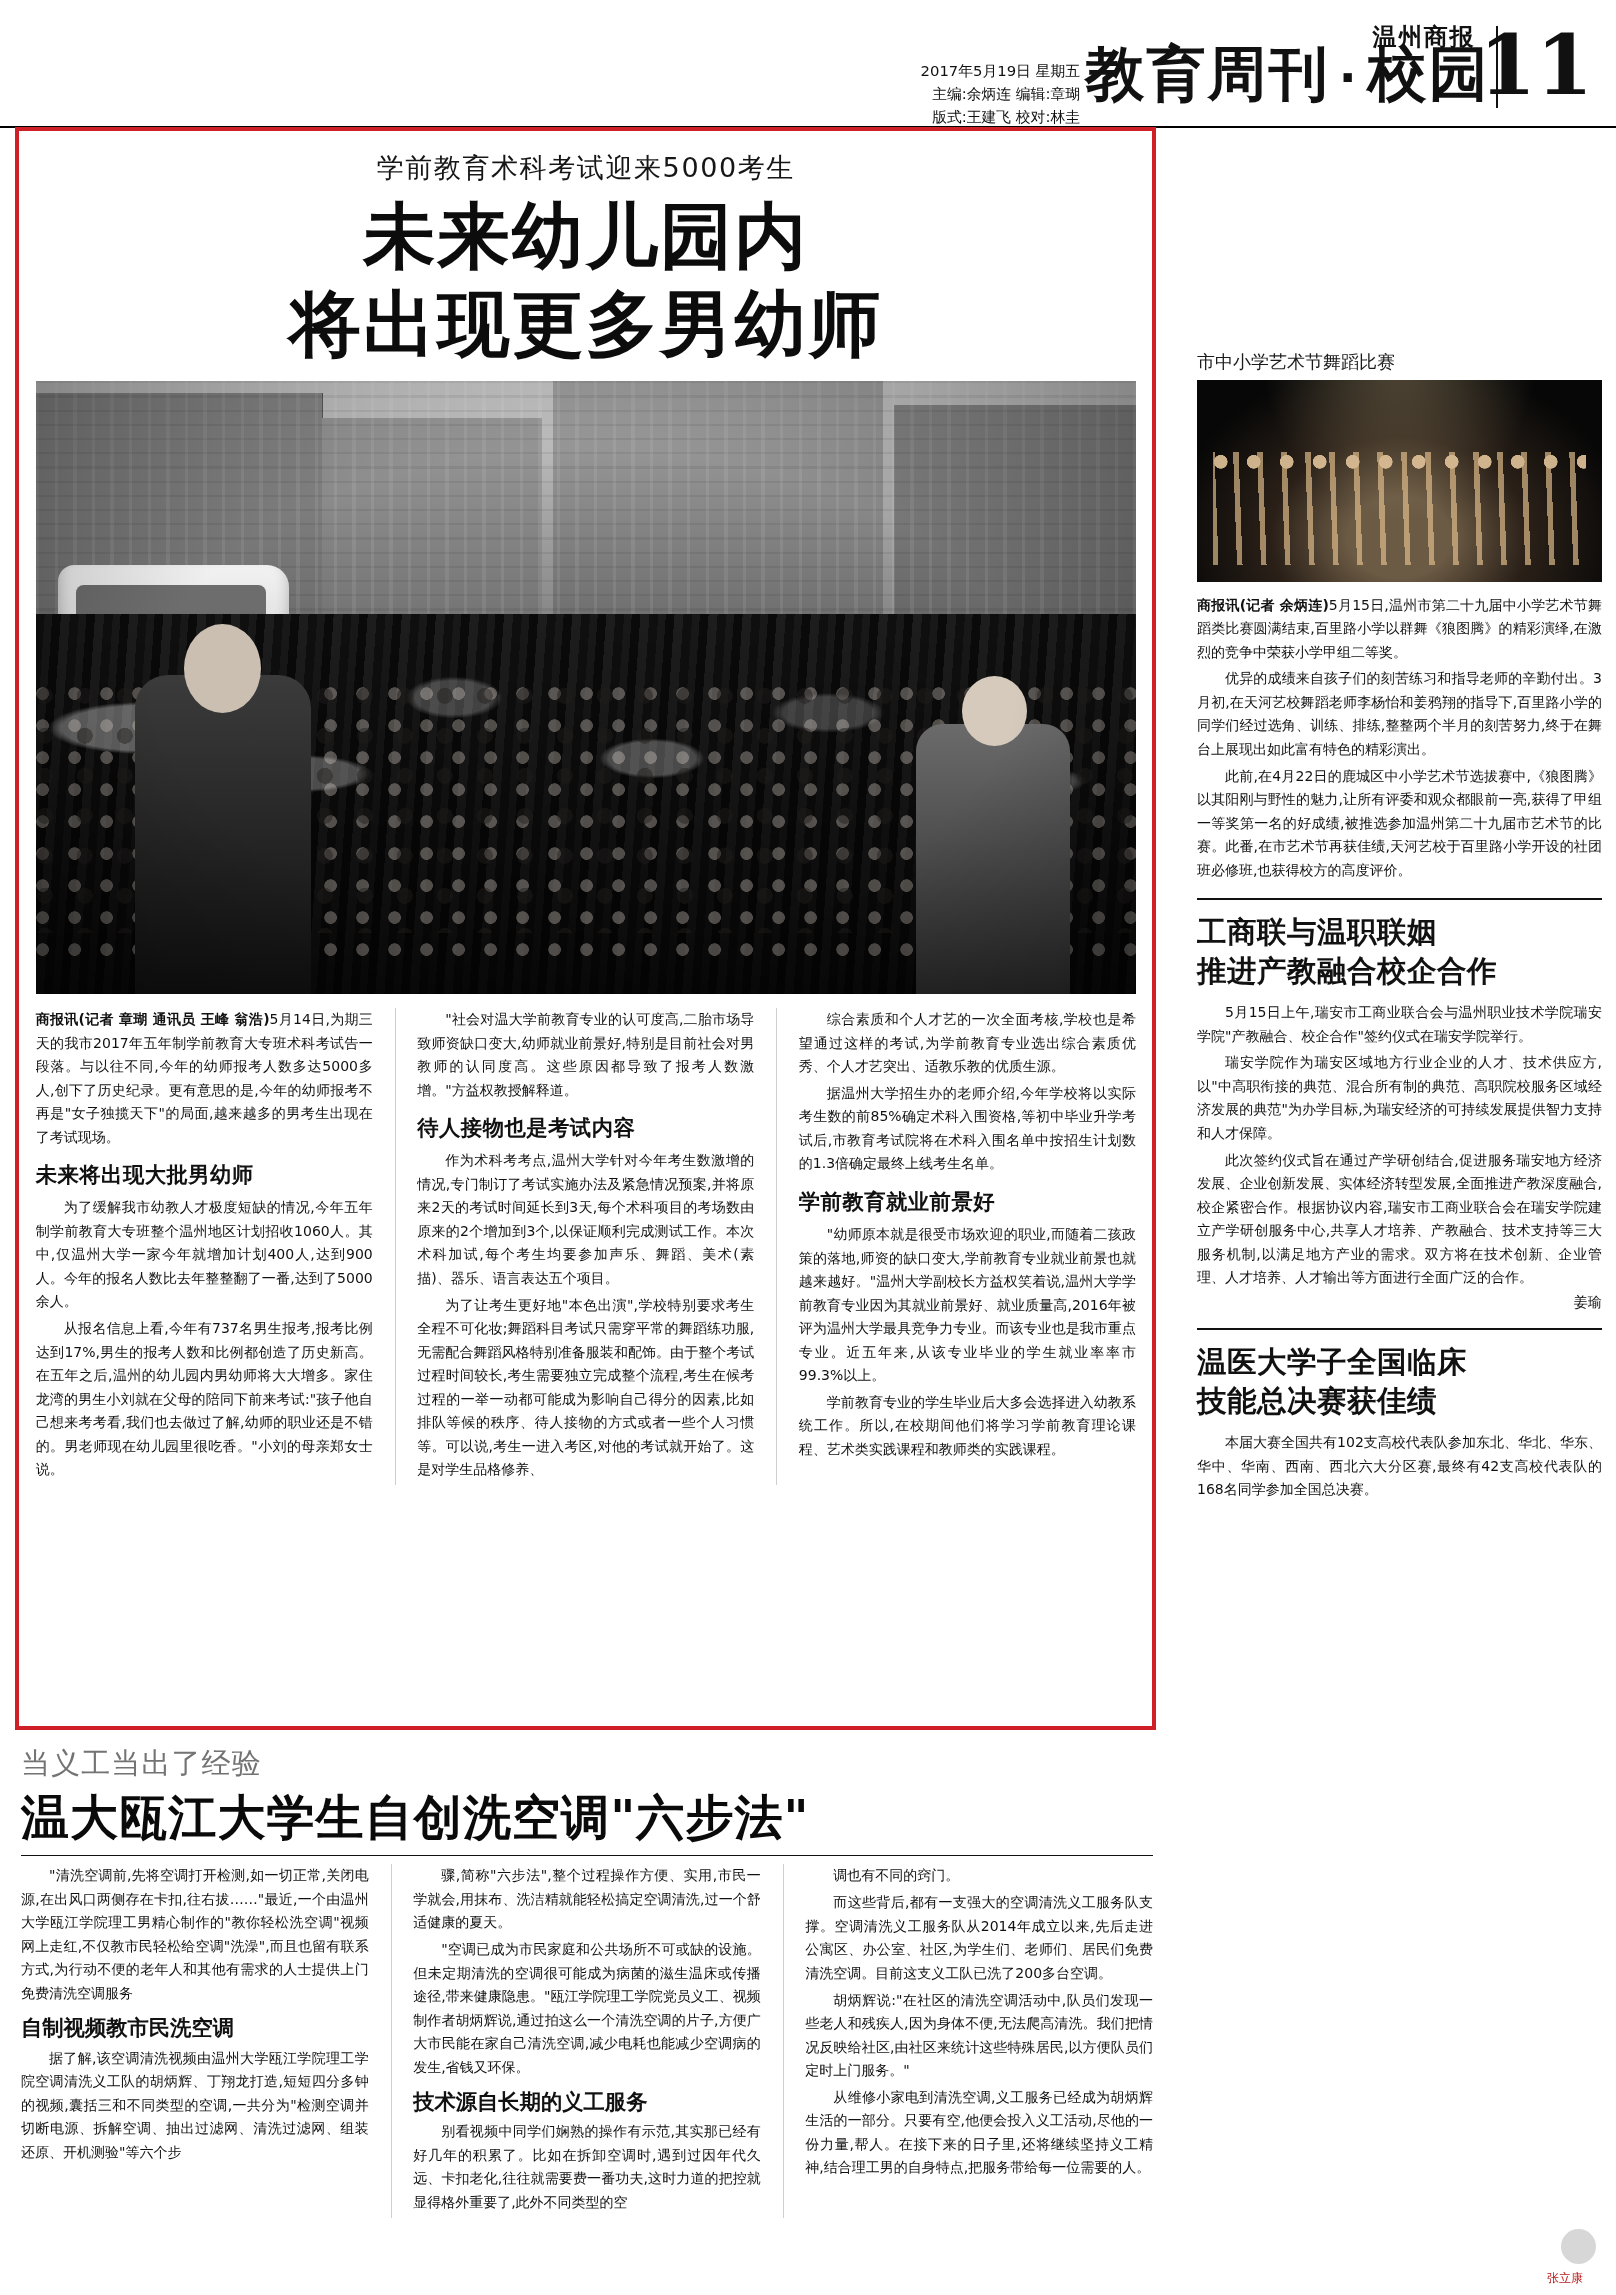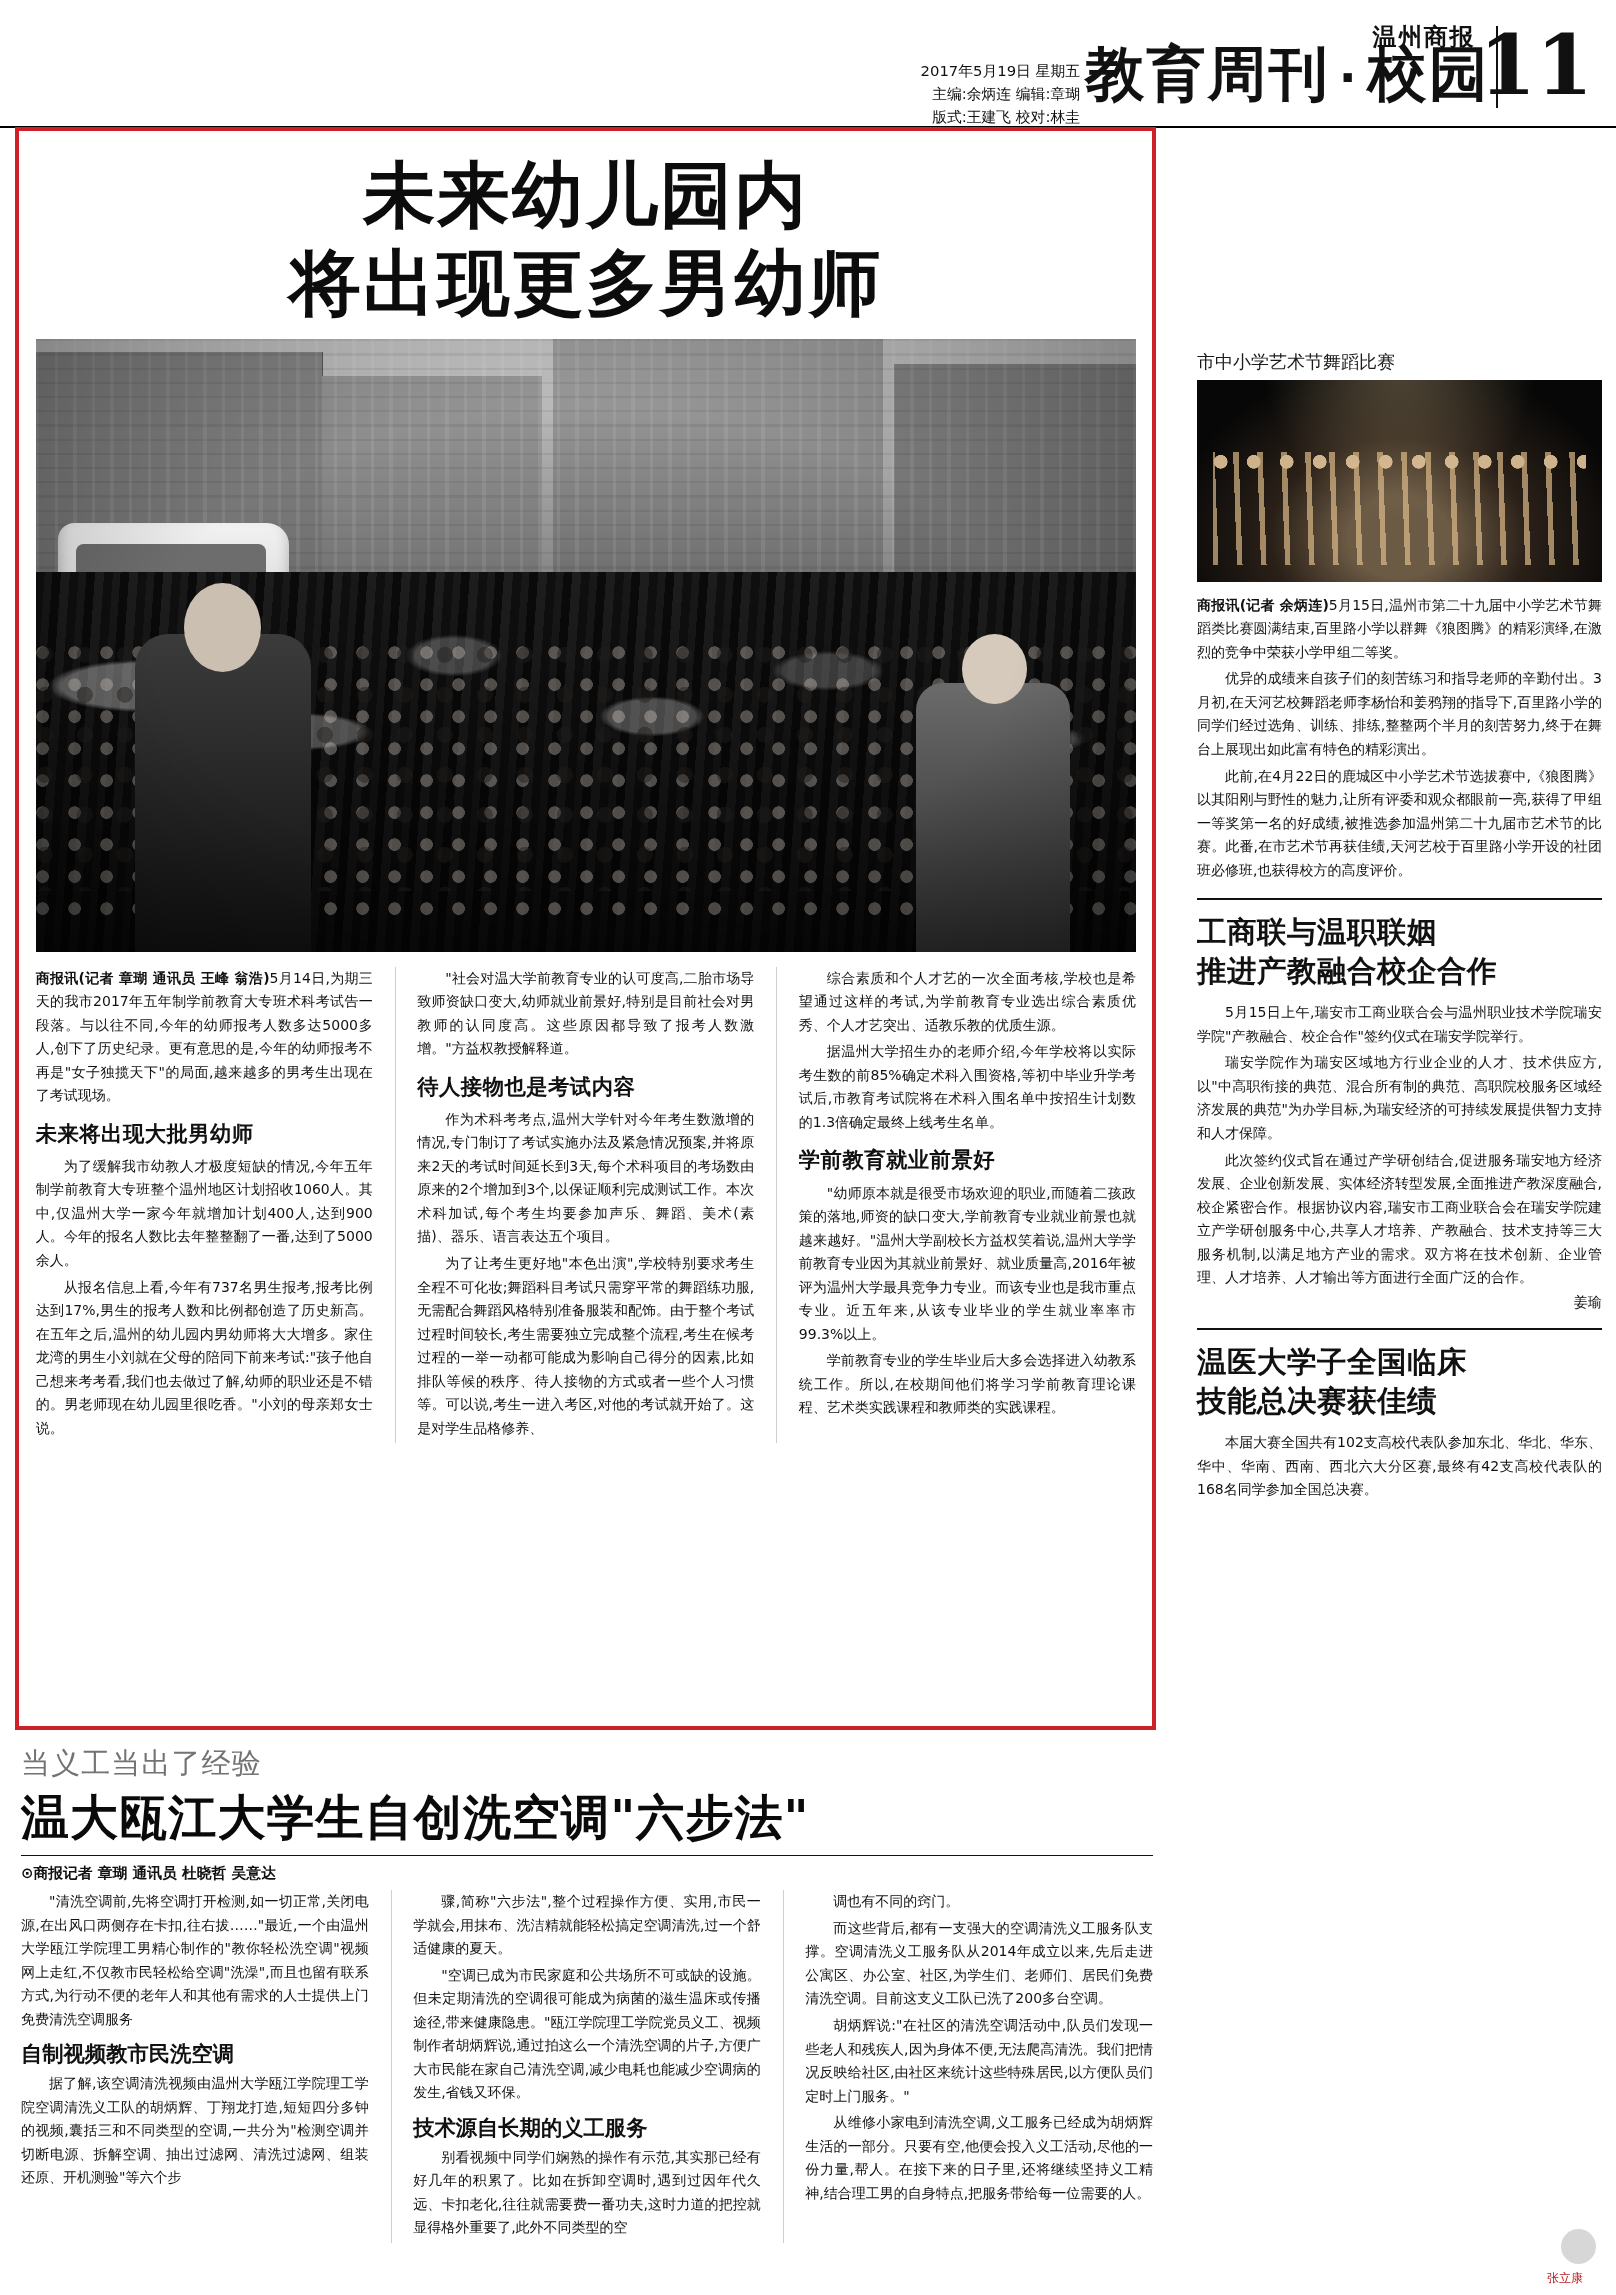--- a/index.html
+++ b/index.html
@@ -356,20 +356,21 @@
       <div>版式:王建飞 校对:林圭</div>
     </div>
     <div class="mh-brand">温州商报</div>
     <div class="mh-title">教育周刊·校园</div>
     <div class="mh-rule"></div>
     <div class="mh-pageno">11</div>
   </div>
 
   <div class="feature">
     <div class="feature-inner">
+      <div class="kicker">学前教育术科考试迎来5000考生</div>
       <div class="headline">
         <div>未来幼儿园内</div>
         <div>将出现更多男幼师</div>
       </div>
 
       <div class="photo">
         <div class="sky"></div>
         <div class="bldgA"></div>
         <div class="bldgB"></div>
         <div class="bldgC"></div>
@@ -440,21 +441,20 @@
       <div>温医大学子全国临床</div>
       <div>技能总决赛获佳绩</div>
     </div>
     <p>本届大赛全国共有102支高校代表队参加东北、华北、华东、华中、华南、西南、西北六大分区赛,最终有42支高校代表队的168名同学参加全国总决赛。</p>
   </div>
 
   <div class="bottom">
     <div class="bt-kicker">当义工当出了经验</div>
     <div class="bt-head">温大瓯江大学生自创洗空调"六步法"</div>
     <hr class="bt-rule">
-    <div class="bt-byline">⊙商报记者 章瑚 通讯员 杜晓哲 吴意达</div>
     <div class="bt-cols">
       <div class="bt-col">
         <p>"清洗空调前,先将空调打开检测,如一切正常,关闭电源,在出风口两侧存在卡扣,往右拔……"最近,一个由温州大学瓯江学院理工男精心制作的"教你轻松洗空调"视频网上走红,不仅教市民轻松给空调"洗澡",而且也留有联系方式,为行动不便的老年人和其他有需求的人士提供上门免费清洗空调服务</p>
         <h3>自制视频教市民洗空调</h3>
         <p>据了解,该空调清洗视频由温州大学瓯江学院理工学院空调清洗义工队的胡炳辉、丁翔龙打造,短短四分多钟的视频,囊括三和不同类型的空调,一共分为"检测空调并切断电源、拆解空调、抽出过滤网、清洗过滤网、组装还原、开机测验"等六个步</p>
       </div>
       <div class="vdiv"></div>
       <div class="bt-col">
         <p>骤,简称"六步法",整个过程操作方便、实用,市民一学就会,用抹布、洗洁精就能轻松搞定空调清洗,过一个舒适健康的夏天。</p>
         <p>"空调已成为市民家庭和公共场所不可或缺的设施。但未定期清洗的空调很可能成为病菌的滋生温床或传播途径,带来健康隐患。"瓯江学院理工学院党员义工、视频制作者胡炳辉说,通过拍这么一个清洗空调的片子,方便广大市民能在家自己清洗空调,减少电耗也能减少空调病的发生,省钱又环保。</p>

